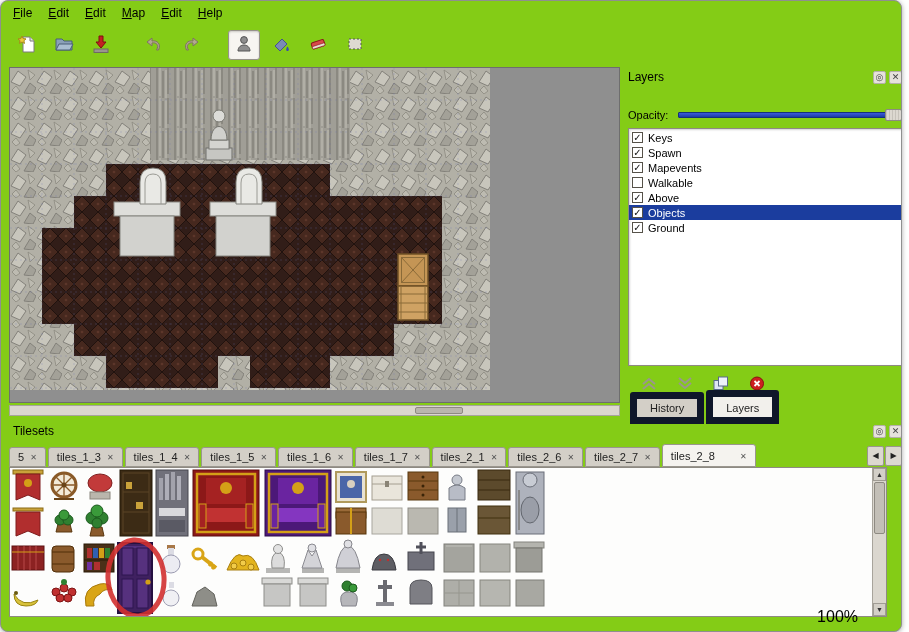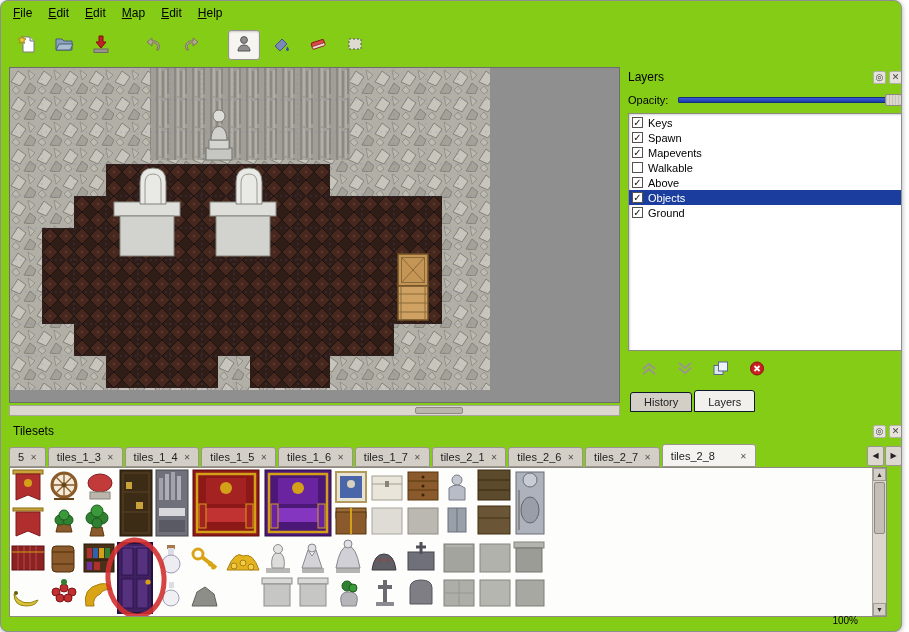--- a/index.html
+++ b/index.html
@@ -28,38 +28,38 @@
            border:1px solid #a8a49c;}
   .hthumb{position:absolute;left:405px;top:1px;width:48px;height:7px;background:#bab6ae;
           border:1px solid #8e8a82;border-radius:2px;}
 
   
   .layers-panel{position:absolute;left:627px;top:68px;width:274px;}
   .panel-header{display:flex;align-items:center;height:16px;}
   .panel-title{font-size:12px;color:#000;flex:1;}
   .winbtn{width:13px;height:13px;font-size:9px;line-height:11px;text-align:center;color:#444;
           border:1px solid #b4b0a8;background:#e6e2dc;margin-left:3px;border-radius:2px;cursor:default;}
-  .opacity-row{display:flex;align-items:flex-end;margin-top:9px;}
+  .opacity-row{display:flex;align-items:flex-end;margin-top:24px;}
   .opacity-label{font-size:11px;width:50px;}
   .slider{flex:1;height:12px;position:relative;}
   .slider-track{position:absolute;left:0;right:2px;top:3px;height:6px;
                 background:linear-gradient(#3a5cd8,#1b3aa8);border:1px solid #142f7e;border-radius:1px;}
   .slider-handle{position:absolute;right:0;top:0;width:17px;height:12px;border:1px solid #8e8a82;border-radius:2px;
                  background:repeating-linear-gradient(90deg,#c6c2ba 0 1px,#dcd8d0 1px 3px);}
   .layer-list{margin-top:7px;height:238px;background:#fff;border:1px solid #8e8a82;
               box-shadow:inset 1px 1px 2px rgba(0,0,0,.18);overflow:hidden;padding-top:1px;}
   .layer-row{display:flex;align-items:center;height:15px;padding-left:3px;font-size:11px;color:#000;}
   .layer-row.selected{background:#1b3d9e;color:#fff;}
   .checkbox{width:11px;height:11px;background:#fff;border:1px solid #565249;margin-right:5px;
             font-size:10px;line-height:9px;text-align:center;color:#111;flex:none;}
   .layer-btns{display:flex;align-items:center;margin-top:10px;padding-left:10px;gap:14px;}
   .lbtn{width:22px;height:18px;display:flex;align-items:center;justify-content:center;
         background:transparent;border:none;padding:0;}
   .panel-tabs{position:absolute;left:629px;top:389px;display:flex;align-items:flex-end;}
-  .ptab{font-size:11px;padding:3px 13px;background:#d3cfc7;border:1px solid #0f172a;
+  .ptab{font-size:11px;padding:3px 13px;background:#d3cfc7;border:7px solid #0f172a;
         border-radius:3px 3px 0 0;margin-right:2px;color:#222;}
   .ptab.active{background:#f2f0ec;padding-top:5px;}
 
   
   .tilesets-panel{position:absolute;left:6px;top:420px;width:897px;height:208px;}
   .tilesets-panel .panel-header{position:absolute;left:6px;top:2px;right:2px;justify-content:center;}
   .tileset-tabs{position:absolute;left:2px;top:22px;right:42px;height:24px;display:flex;
                 align-items:flex-end;overflow:hidden;}
   .ttab{display:flex;align-items:center;font-size:11px;padding:3px 8px;background:#d3cfc7;
         border:1px solid #9a968e;border-radius:3px 3px 0 0;margin-right:2px;white-space:nowrap;color:#222;}
@@ -71,21 +71,21 @@
   .tileset-content{position:absolute;left:2px;top:46px;width:878px;height:150px;background:#fdfdfc;
                    border:1px solid #8e8a82;overflow:hidden;}
   .tileset-content svg{display:block;}
   .vscroll{position:absolute;right:0;top:0;width:14px;height:100%;background:#dbd7cf;border-left:1px solid #a8a49c;}
   .varrow{position:absolute;left:0;width:100%;height:13px;font-size:7px;text-align:center;line-height:12px;
           color:#333;background:#d3cfc7;border:1px solid #a09c94;}
   .varrow.up{top:0;}
   .varrow.down{bottom:0;}
   .vthumb{position:absolute;top:14px;left:1px;width:11px;height:52px;background:#c3bfb7;
           border:1px solid #8e8a82;border-radius:2px;}
-  .zoom-label{position:absolute;right:46px;bottom:3px;font-size:10px;color:#000;}
+  .zoom-label{position:absolute;right:46px;bottom:3px;font-size:16px;color:#000;}
 </style>
 </head>
 <body>
 
 <div id="window">
 
   <div class="menubar">
     <div class="menu-item"><span>File</span></div>
     <div class="menu-item"><span>Edit</span></div>
     <div class="menu-item"><span>Edit</span></div>

